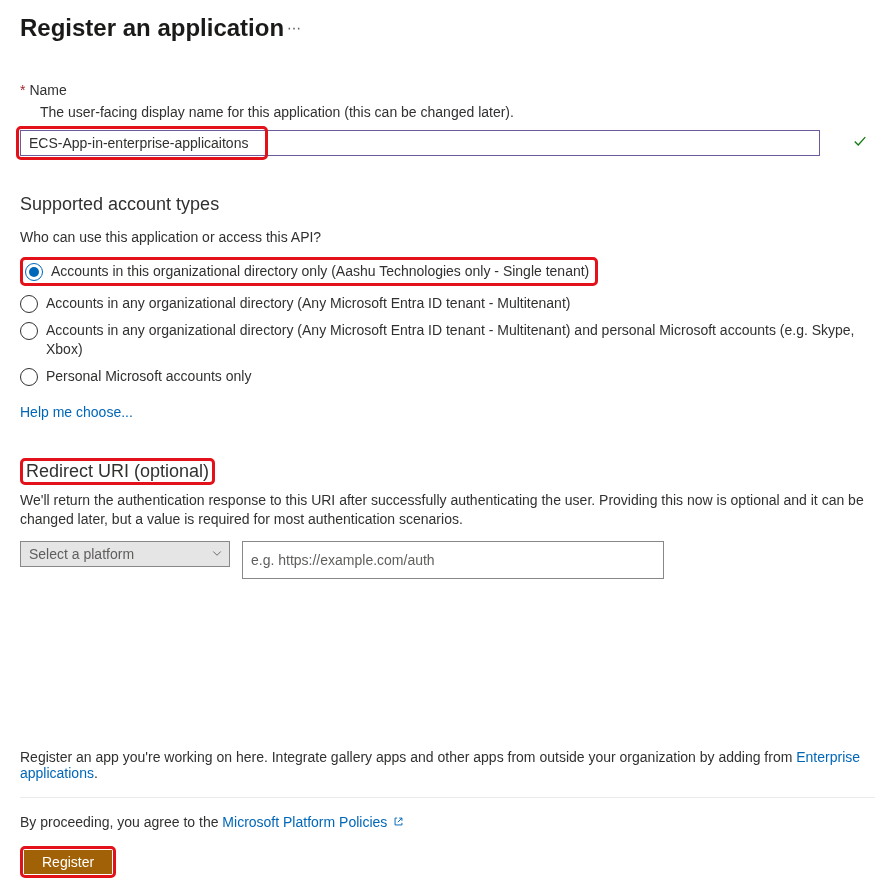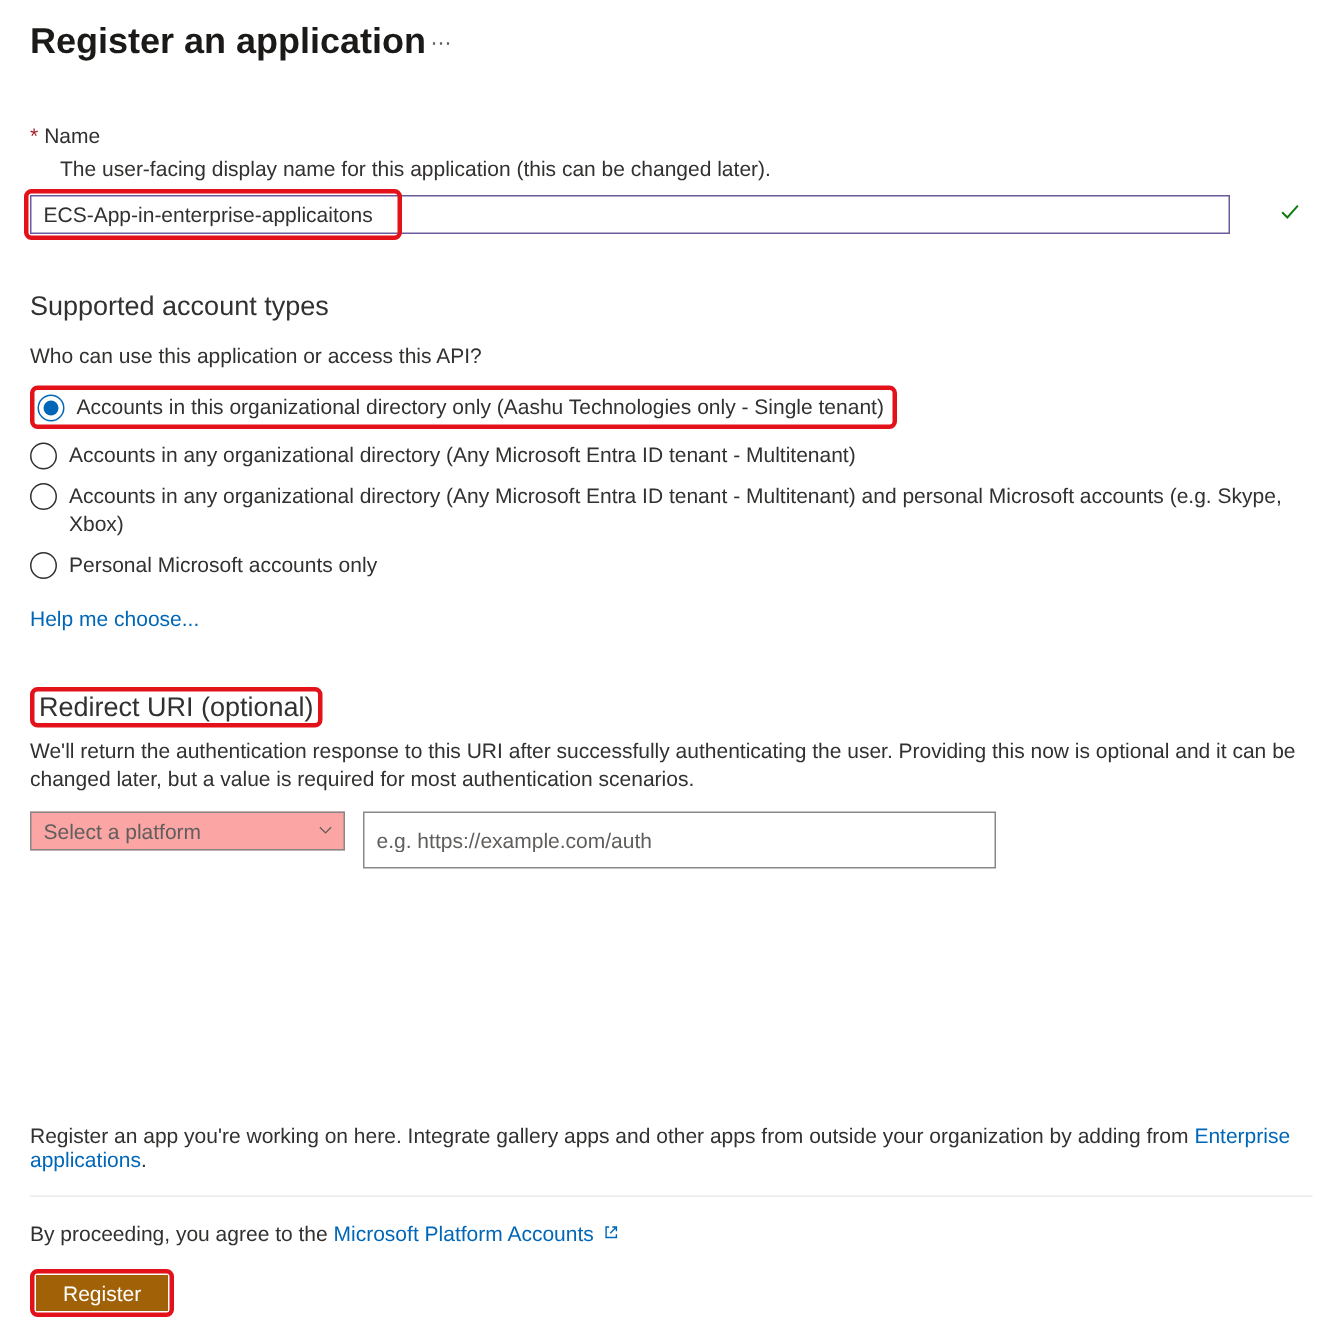--- a/index.html
+++ b/index.html
@@ -150,21 +150,21 @@
   .select-platform {
     position: relative;
     width: 210px;
     height: 26px;
     border: 1px solid #8a8886;
     display: flex;
     align-items: center;
     padding: 0 8px;
     color: #605e5c;
     cursor: pointer;
-    background: #fca5a5;
+    background: #e5e5e5;
   }
   .select-chevron {
     position: absolute;
     right: 6px;
     top: 50%;
     transform: translateY(-50%);
     color: #605e5c;
   }
   .uri-input {
     width: 422px;
@@ -284,21 +284,21 @@
     </div>
   </div>
 
   <div class="footer-text">
     <span>Register an app you're working on here. Integrate gallery apps and other apps from outside your organization by adding from </span><a class="link">Enterprise applications</a><span>.</span>
   </div>
 
   <hr class="divider">
 
   <div class="policy-row">
-    <span>By proceeding, you agree to the </span><a class="link"><span>Microsoft Platform Accounts</span><span class="ext-icon">
+    <span>By proceeding, you agree to the </span><a class="link"><span>Microsoft Platform Policies</span><span class="ext-icon">
       <svg width="11" height="11" viewBox="0 0 16 16">
             <path fill="none" stroke="#0067b8" stroke-width="1.4" d="M6 3 H3 V13 H13 V10 M9 3 H13 V7 M13 3 L7 9"></path>
           </svg>
     </span></a>
   </div>
 
   <span class="register-wrap">
     <button class="register-btn">Register</button>
   </span>
 

